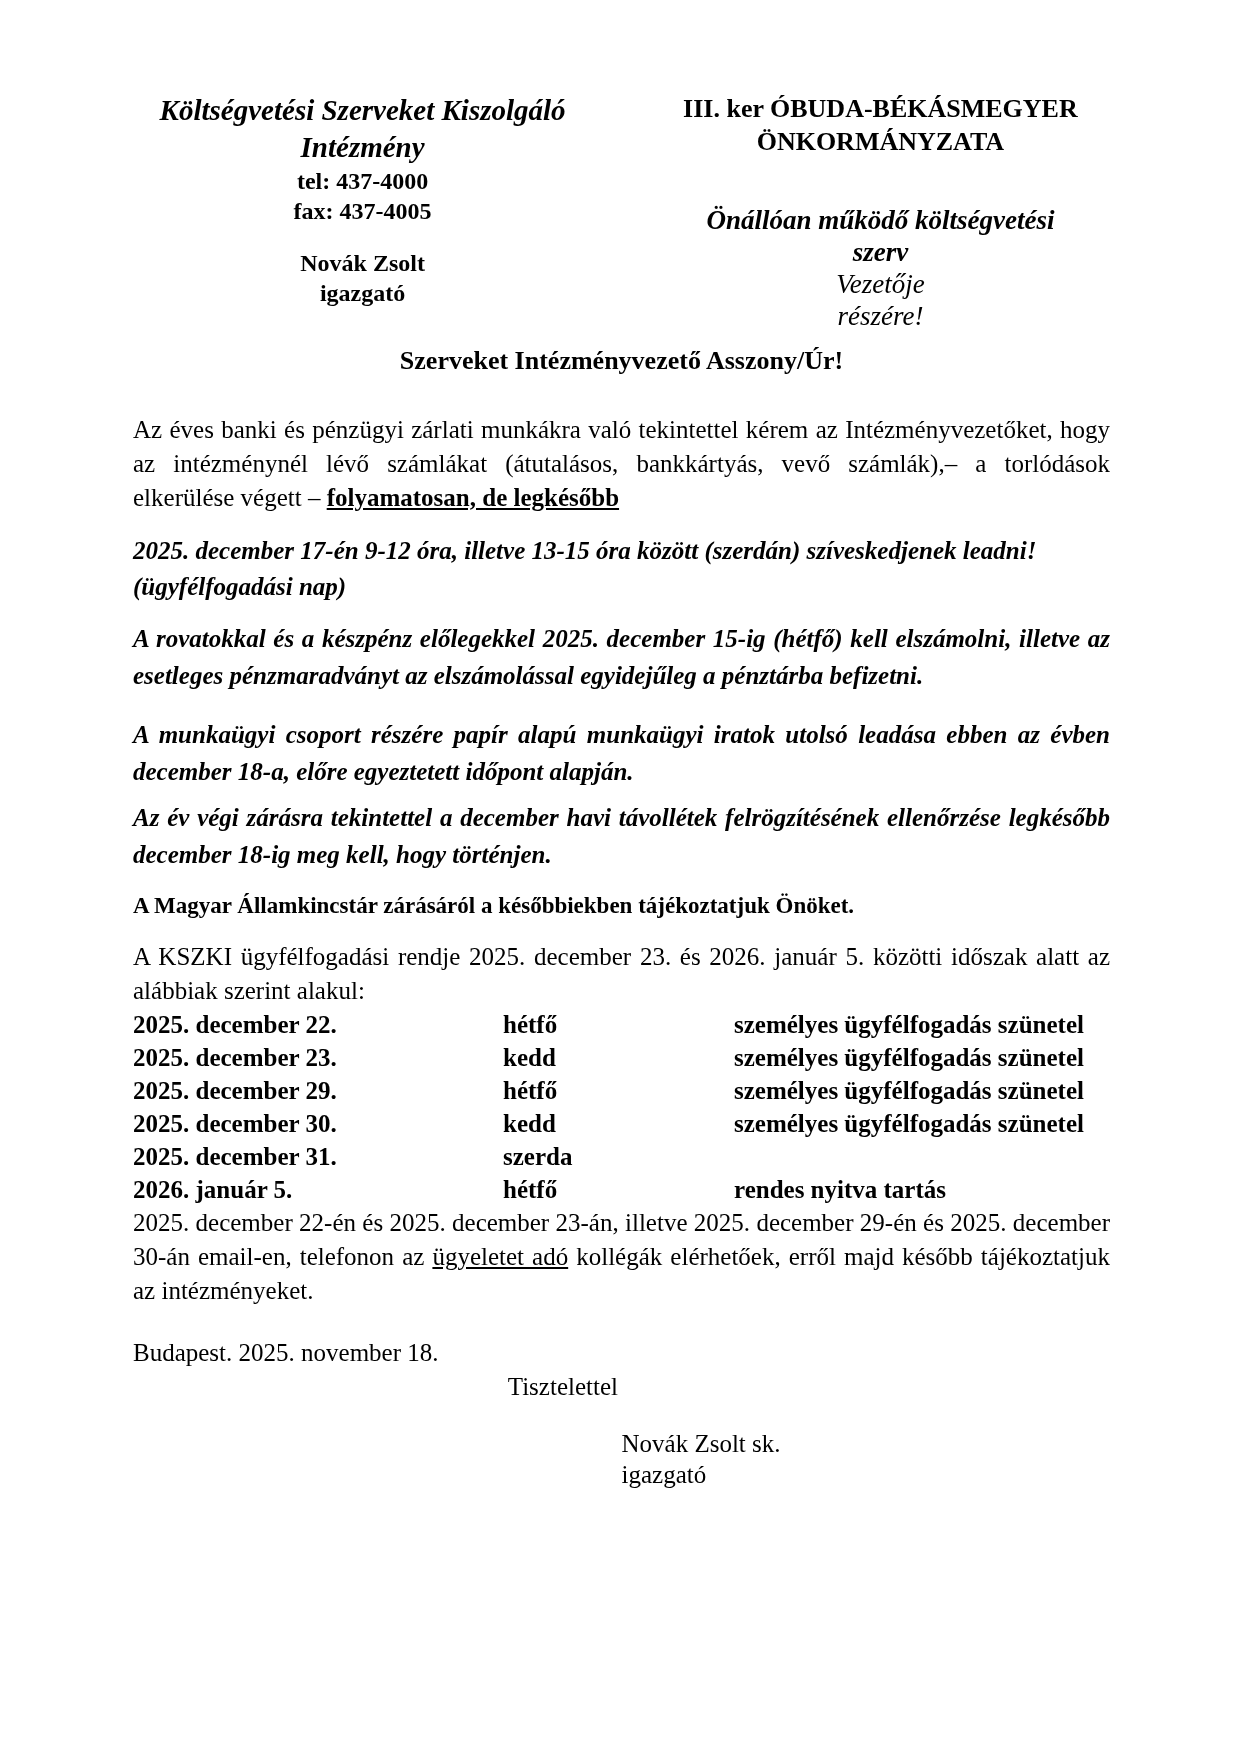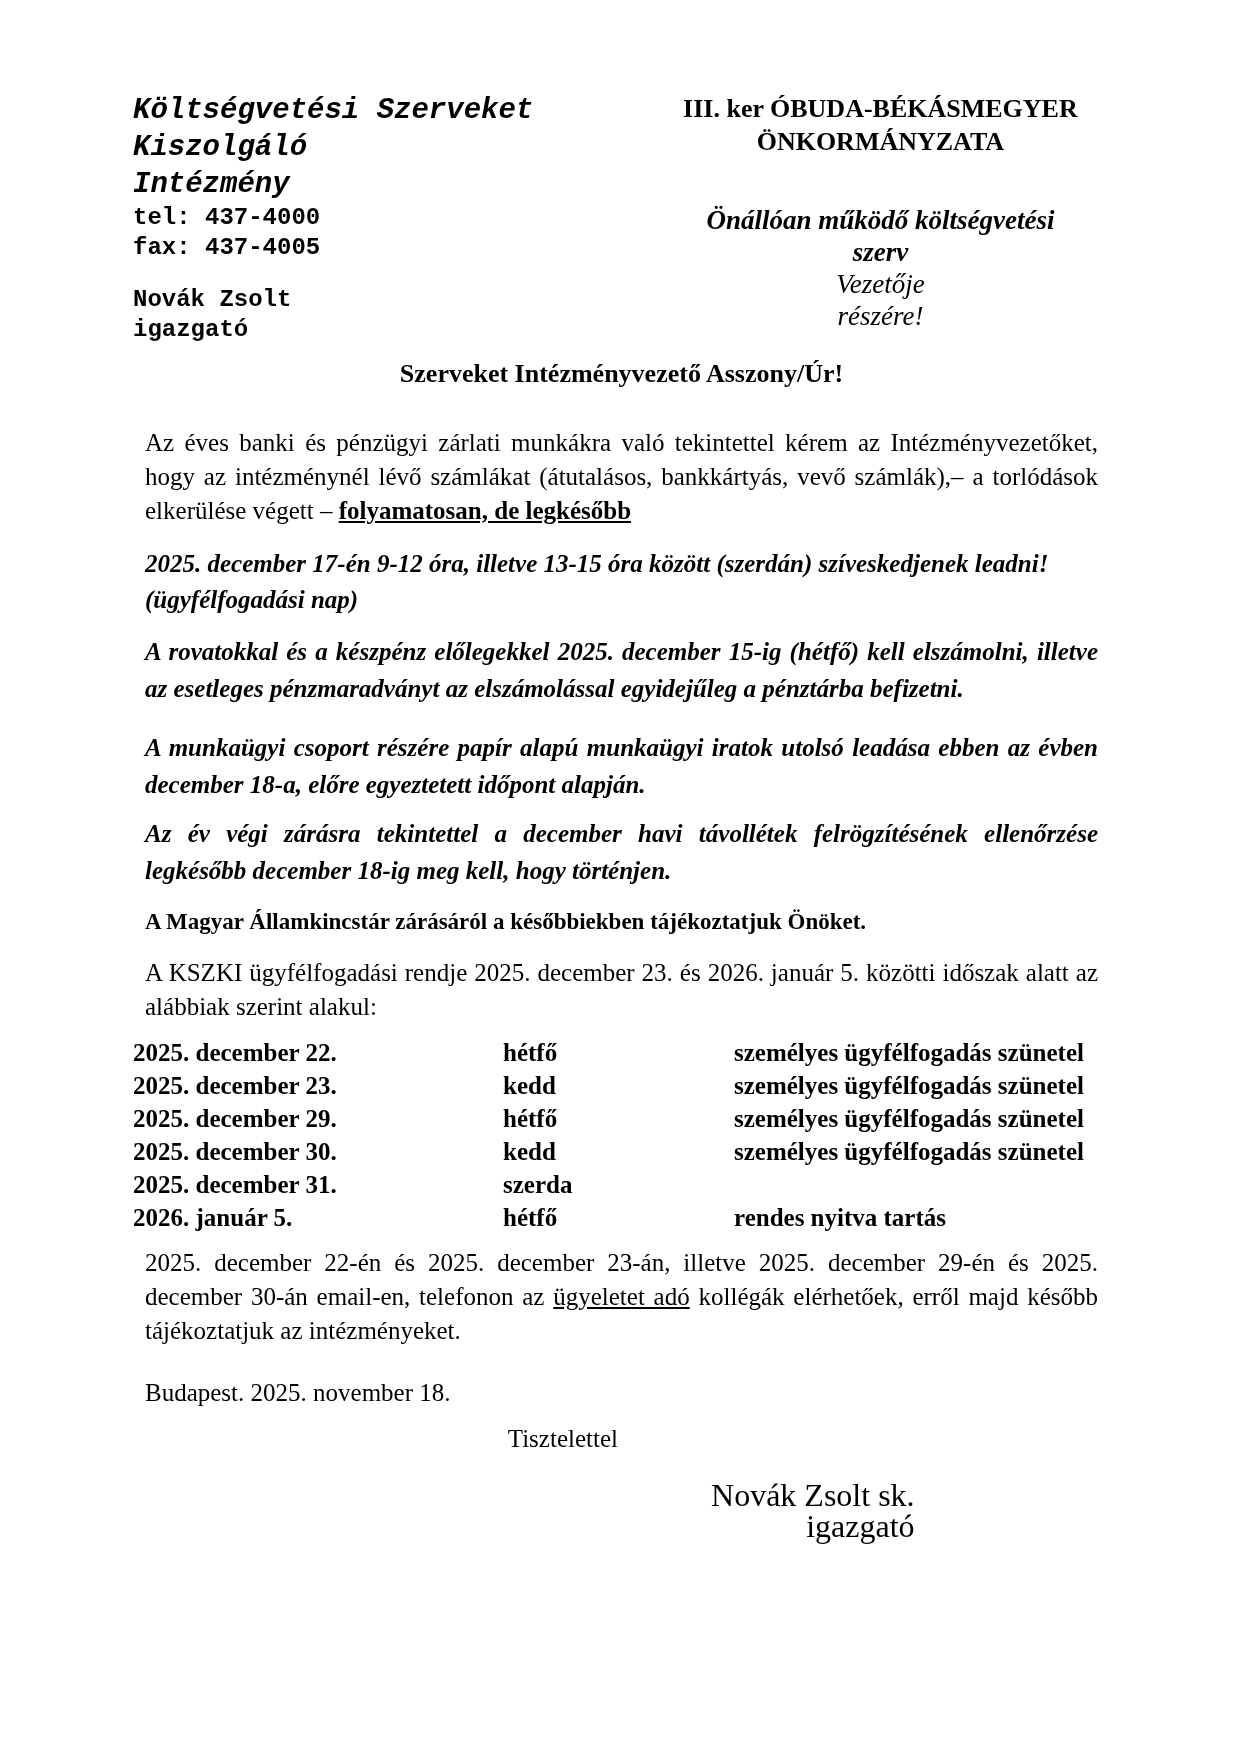--- a/index.html
+++ b/index.html
@@ -10,52 +10,52 @@
     margin: 0 auto;
     background: #ffffff;
     color: #000000;
     font-family: "Liberation Serif", "DejaVu Serif", serif;
     box-sizing: border-box;
     padding: 92px 131px 0 133px;
     overflow: hidden;
   }
   
   .hdr { display: flex; justify-content: space-between; align-items: flex-start; }
-  .hdr-left  { width: 47%; text-align: left; font-family: Liberation Mono, monospace; }
+  .hdr-left  { width: 47%; text-align: center; }
   .hdr-right { width: 47%; text-align: center; }
   .org-name { font-size: 29px; font-weight: 700; font-style: italic; line-height: 37px; }
   .hdr-bold-line { font-size: 24px; font-weight: 700; line-height: 30px; }
   .org-addr { margin-top: 6px; }
   .signer { margin-top: 22px; }
   .muni { font-size: 26px; font-weight: 700; line-height: 33px; }
   .recip { margin-top: 46px; font-size: 27px; font-style: italic; line-height: 32px; }
   .recip-org { font-weight: 700; }
   .recip-role, .recip-suffix { font-weight: 400; }
   
   .salutation { margin-top: 12px; text-align: center; font-size: 26px; font-weight: 700; line-height: 33px; }
-  p { margin: 12px; }
+  p { margin: 0; }
   .para { font-size: 25px; line-height: 34px; text-align: justify; }
   .p-intro { margin-top: 36px; }
   .u-bold { font-weight: 700; text-decoration: underline; }
   .u { text-decoration: underline; }
   .deadline { margin-top: 18px; font-size: 25px; font-weight: 700; font-style: italic; line-height: 36px; }
   .bi-para { font-size: 25px; font-weight: 700; font-style: italic; text-align: justify; line-height: 37px; }
   .p-cash { margin-top: 15px; }
   .p-hr { margin-top: 22px; }
   .p-absence { margin-top: 9px; }
   .treasury { margin-top: 18px; font-size: 23px; font-weight: 700; line-height: 29px; }
   .p-sched-intro { margin-top: 20px; }
   .sched { margin: 0; }
   .sched-row { display: grid; grid-template-columns: 370px 231px 1fr; font-size: 25px; font-weight: 700; line-height: 33px; }
   .p-avail { text-align: justify; }
   .closing { margin-top: 16px; text-align: center; font-size: 25px; font-weight: 700; line-height: 34px; }
   .closing span { text-decoration: underline; }
   .dateline { margin-top: 28px; font-size: 25px; line-height: 34px; }
   .regards { width: 88%; text-align: center; font-size: 25px; line-height: 34px; }
-  .signature { margin-top: 24px; margin-left: 50%; width: 30%; text-align: right; font-size: 32px; line-height: 31px; }
+  .signature { margin-top: 24px; margin-left: 50%; width: 30%; text-align: left; font-size: 25px; line-height: 31px; }
 </style>
 </head>
 <body>
 
 <div class="page">
 
   <div class="hdr">
     <div class="hdr-left">
       <div class="org-name">
         <div>Költségvetési Szerveket Kiszolgáló</div>

